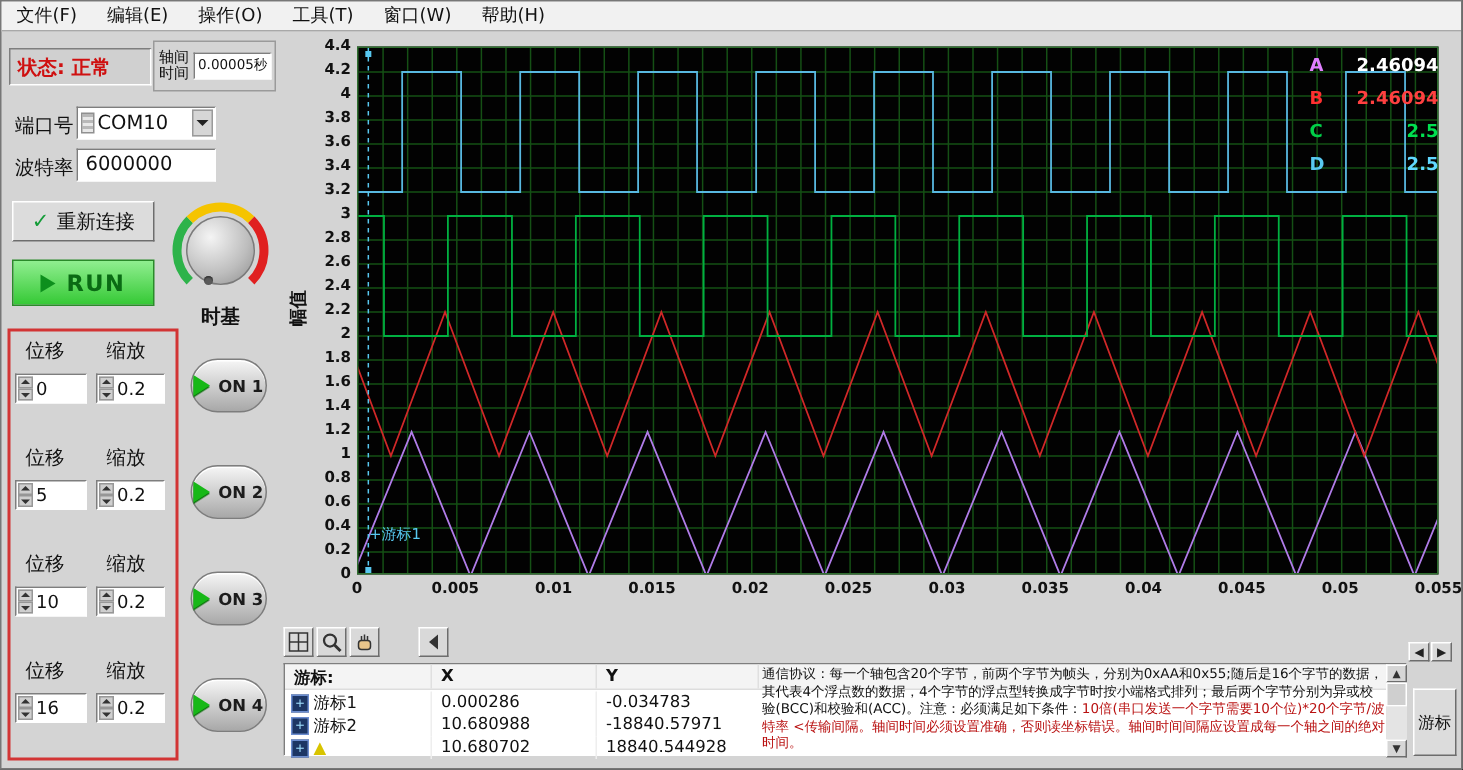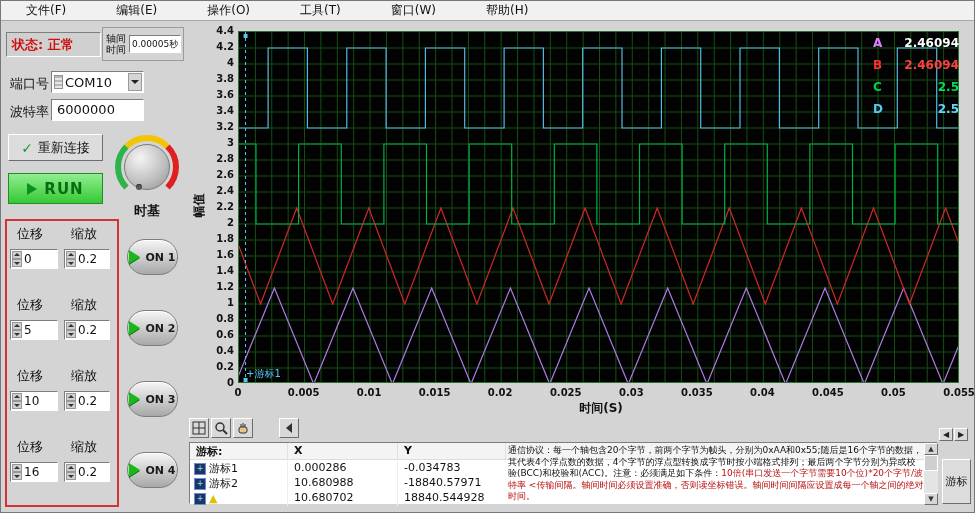--- a/index.html
+++ b/index.html
@@ -1,21 +1,21 @@
 <!DOCTYPE html>
 <html><head>
 <meta charset="utf-8">
 <style>
   *{margin:0;padding:0;box-sizing:border-box;}
   body{font-family:"DejaVu Sans","Liberation Sans",sans-serif;background:#888;}
   .window{position:relative;width:975px;height:513px;background:#d4d4d4;overflow:hidden;border:1px solid #777;}
 
   
   .menubar{position:absolute;left:0;top:0;width:100%;height:20px;background:#f1f1f1;border-bottom:1px solid #a8a8a8;display:flex;align-items:center;font-size:12px;color:#111;}
-  .menu-item{padding:2px 25px;cursor:default;}
+  .menu-item{padding:2px 10px;cursor:default;}
 
   
   .sunken{border-top:1px solid #7e7e7e;border-left:1px solid #7e7e7e;border-bottom:1px solid #fff;border-right:1px solid #fff;}
   .raised{border-top:1px solid #fff;border-left:1px solid #fff;border-bottom:1px solid #6d6d6d;border-right:1px solid #6d6d6d;}
 
   
   .status-box{position:absolute;left:5px;top:31px;width:95px;height:25px;background:#d0d0d0;display:flex;align-items:center;padding-left:5px;font-size:13px;font-weight:bold;color:#cf1010;}
   .axis-time{position:absolute;left:101px;top:26px;width:82px;height:34px;border:1px solid #9a9a9a;display:flex;align-items:center;background:#d4d4d4;}
   .axis-time-label{width:26px;font-size:10px;line-height:1.15;color:#111;text-align:center;}
   .axis-time-input{width:52px;height:18px;background:#fff;font-size:9px;line-height:16px;padding-left:2px;color:#111;}
@@ -53,21 +53,21 @@
   .on-label{font-size:11px;font-weight:bold;color:#1c1c1c;}
 
   
   #plot-svg{position:absolute;left:237px;top:30px;background:#020202;border:1px solid #2f6f2f;}
   .tick{position:absolute;font-size:10px;font-weight:bold;color:#111;}
   .ytick{width:30px;text-align:right;}
   .xtick{width:44px;text-align:center;}
   .x-axis-title{position:absolute;left:540px;top:399px;width:120px;text-align:center;font-size:12px;font-weight:bold;color:#111;}
   .y-axis-title{position:absolute;left:176px;top:196px;width:44px;text-align:center;font-size:12px;font-weight:bold;color:#111;transform:rotate(-90deg);}
   .legend-row{position:absolute;left:872px;width:86px;height:20px;display:flex;justify-content:space-between;align-items:center;font-size:12px;font-weight:bold;cursor:pointer;}
-  .plot-cursor-label{position:absolute;left:245px;top:366px;font-size:10px;color:#58c8f0;}
+  .plot-cursor-label{position:absolute;left:245px;top:348px;font-size:10px;color:#58c8f0;}
 
   
   .palette{position:absolute;left:188px;top:417px;display:flex;gap:2px;}
   .tool-btn{width:20px;height:20px;background:#d9d9d9;display:flex;align-items:center;justify-content:center;cursor:pointer;}
   .scroll-pair{position:absolute;top:427px;display:flex;gap:1px;}
   .mini-btn{width:14px;height:13px;background:#d9d9d9;display:flex;align-items:center;justify-content:center;font-size:8px;color:#222;cursor:pointer;}
 
   
   .cursor-table{position:absolute;left:188px;top:441px;width:749px;height:62px;background:#fff;padding-left:23px;}
   .ct-header{position:absolute;left:0;top:0;width:100%;height:17px;display:flex;font-size:11px;font-weight:bold;color:#111;background:#f4f4f4;border-bottom:1px solid #ddd;}
@@ -330,21 +330,20 @@
       <div class="tick xtick" style="left: 411.636px; top: 386px;">0.015</div>
       <div class="tick xtick" style="left: 477.182px; top: 386px;">0.02</div>
       <div class="tick xtick" style="left: 542.727px; top: 386px;">0.025</div>
       <div class="tick xtick" style="left: 608.273px; top: 386px;">0.03</div>
       <div class="tick xtick" style="left: 673.818px; top: 386px;">0.035</div>
       <div class="tick xtick" style="left: 739.364px; top: 386px;">0.04</div>
       <div class="tick xtick" style="left: 804.909px; top: 386px;">0.045</div>
       <div class="tick xtick" style="left: 870.455px; top: 386px;">0.05</div>
       <div class="tick xtick" style="left: 936px; top: 386px;">0.055</div>
     </div>
-  <div class="x-axis-title">时间(S)</div>
   <div class="y-axis-title">幅值</div>
   <div id="legend">
       <div class="legend-row" style="top: 32px;">
         <span style="color: rgb(224, 128, 255);">A</span>
         <span style="color: rgb(255, 255, 255);">2.46094</span>
       </div>
       <div class="legend-row" style="top: 54px;">
         <span style="color: rgb(255, 48, 48);">B</span>
         <span style="color: rgb(255, 64, 64);">2.46094</span>
       </div>

